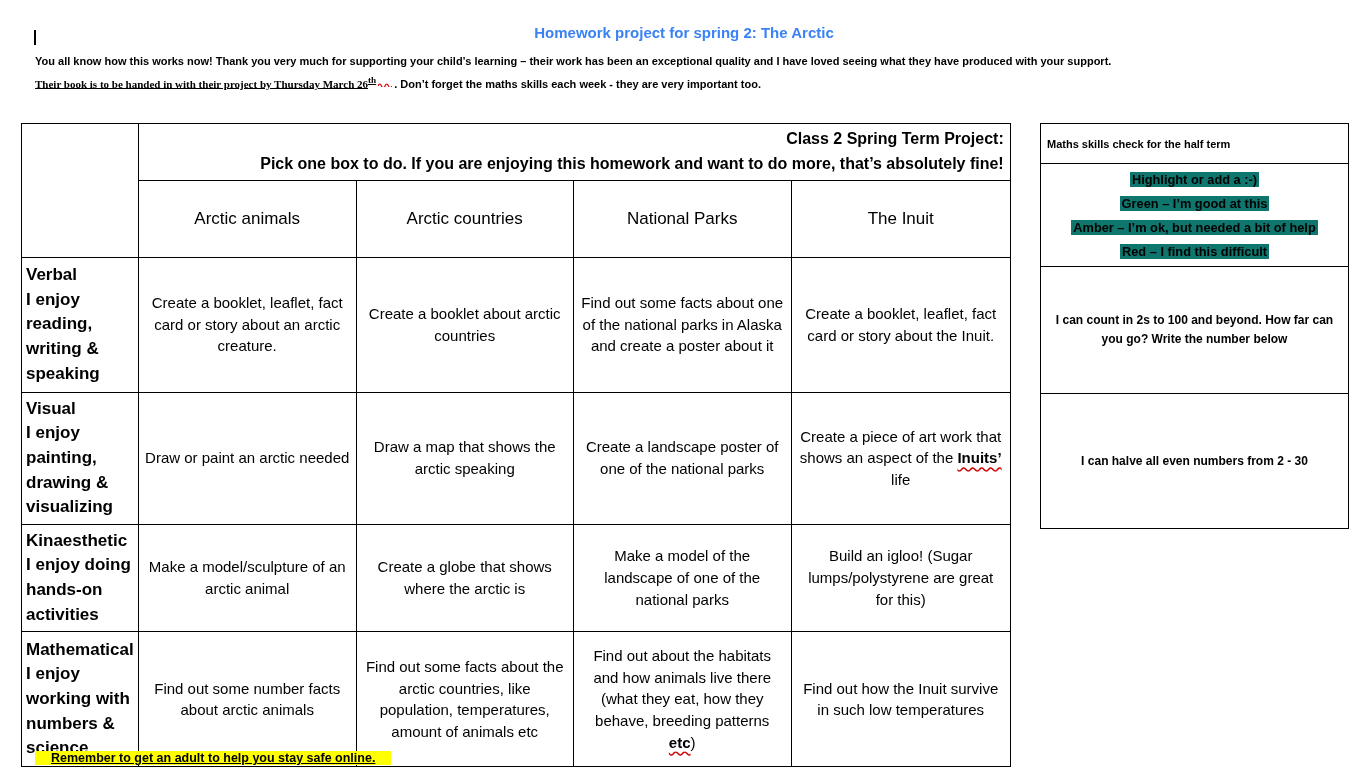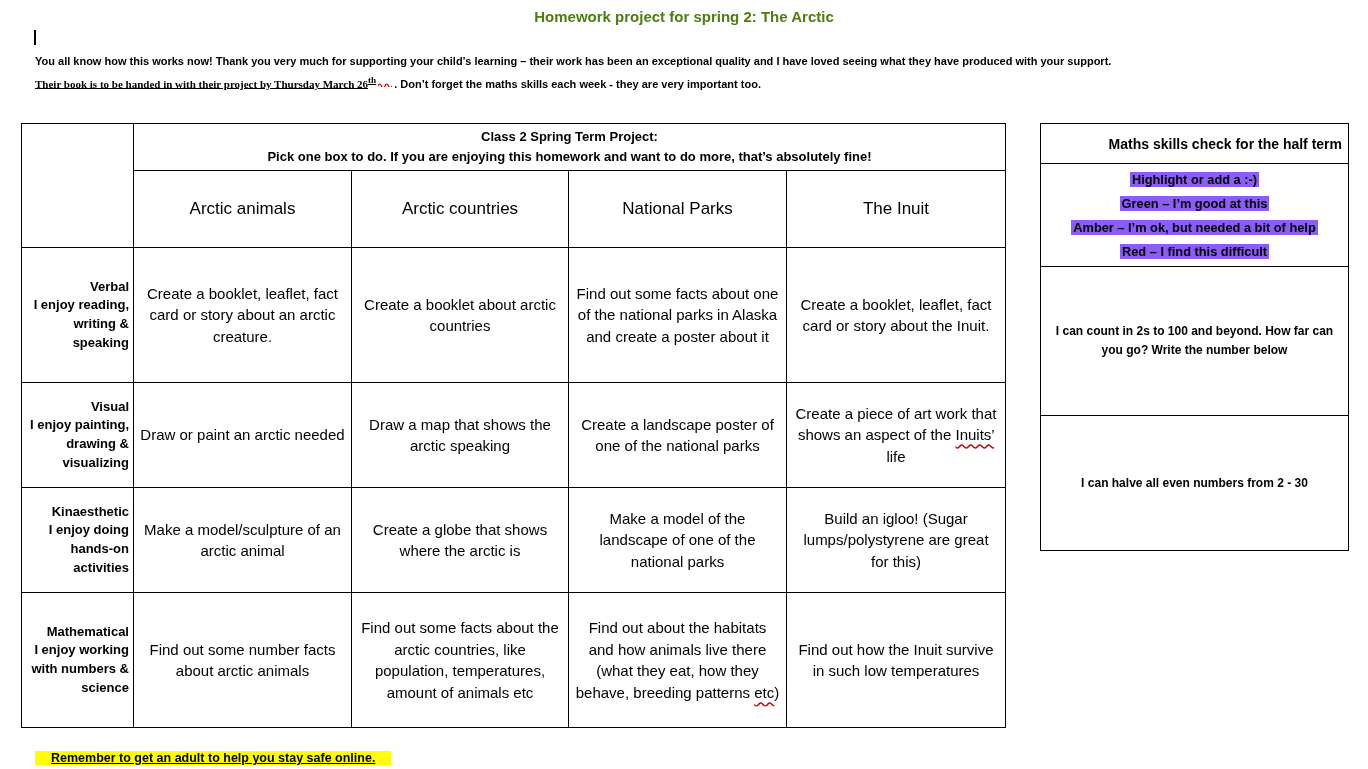--- a/index.html
+++ b/index.html
@@ -2,55 +2,55 @@
 <html><head>
 <meta charset="utf-8">
 <style>
   * { box-sizing: border-box; }
   html,body { margin:0; padding:0; }
   body {
     width:1368px; height:769px; background:#ffffff; position:relative;
     font-family:"Liberation Sans", sans-serif; color:#000;
   }
   .doc-title {
-    position:absolute; top:8px; left:0; width:100%;
-    text-align:center; color:#4d7c0f; font-weight:bold; font-size:15px;
+    position:absolute; top:24px; left:0; width:100%;
+    text-align:center; color:#3b82f6; font-weight:bold; font-size:15px;
   }
   .text-cursor {
     position:absolute; left:34px; top:30px; width:1.5px; height:15px; background:#000;
   }
   .intro {
     position:absolute; left:35px; top:52px; width:1312px;
     font-weight:bold; font-size:11px; line-height:1.8;
   }
   .u { text-decoration:underline;font-family:Liberation Serif, serif; }
   .squig { display:inline-block; vertical-align:baseline; margin:0 2px; }
-  .sp-err { text-decoration:underline; text-decoration-style:wavy; text-decoration-color:#d00000; text-decoration-skip-ink:none; text-underline-offset:3px; }
+  .sp-err { text-decoration:underline; text-decoration-style:wavy; text-decoration-color:#d00000; text-decoration-skip-ink:none; text-underline-offset:3px;font-weight:bold; }
 
   table { border-collapse:collapse; table-layout:fixed; }
   td { border:1.5px solid #000; padding:3px 6px; overflow:hidden; }
 
   .main-table-wrap { position:absolute; left:21px; top:123px; }
   .maths-table-wrap { position:absolute; left:1040px; top:123px; }
 
-  .proj-head { font-weight:bold; font-size:13px; text-align:center; vertical-align:middle; line-height:1.55; }
+  .proj-head { font-weight:bold; font-size:16px; text-align:right; vertical-align:middle; line-height:1.55; }
   .col-head  { font-size:17px; text-align:center; vertical-align:middle; }
-  .row-head  { font-weight:bold; font-size:13px; text-align:right; vertical-align:middle; line-height:1.45; padding:4px; }
+  .row-head  { font-weight:bold; font-size:17px; text-align:left; vertical-align:middle; line-height:1.45; padding:4px; }
   .cell      { font-size:15px; text-align:center; vertical-align:middle; line-height:1.45; }
 
   .h40  { height:40px; }
   .h77  { height:77px; }
   .h85  { height:85px; }
   .h105 { height:105px; }
-  .h127 { height:149px; }
+  .h127 { height:127px; }
   .h135 { height:135px; }
 
-  .m-head  { font-weight:bold; font-size:14px; text-align:right; vertical-align:middle; }
+  .m-head  { font-weight:bold; font-size:11px; text-align:left; vertical-align:middle; }
   .m-key   { text-align:center; vertical-align:middle; line-height:1.5; }
-  .m-key span { background:#8b5cf6; font-weight:bold; font-size:12.8px; padding:0 2px; }
+  .m-key span { background:#0f766e; font-weight:bold; font-size:12.8px; padding:0 2px; }
   .m-skill { font-weight:bold; font-size:12px; text-align:center; vertical-align:middle; line-height:1.55; padding:4px 12px; }
 
   .footer-note { position:absolute; left:35px; top:748px; }
   .footer-note span {
     background:#ffff00; font-weight:bold; font-size:12.5px; text-decoration:underline; padding:0 16px;
   }
 </style>
 </head>
 <body>
 

